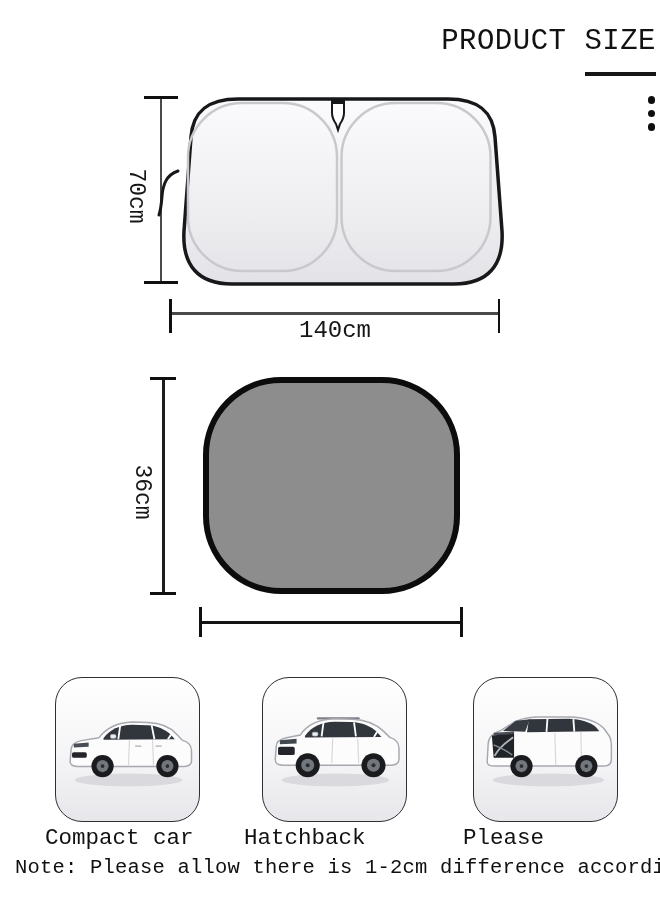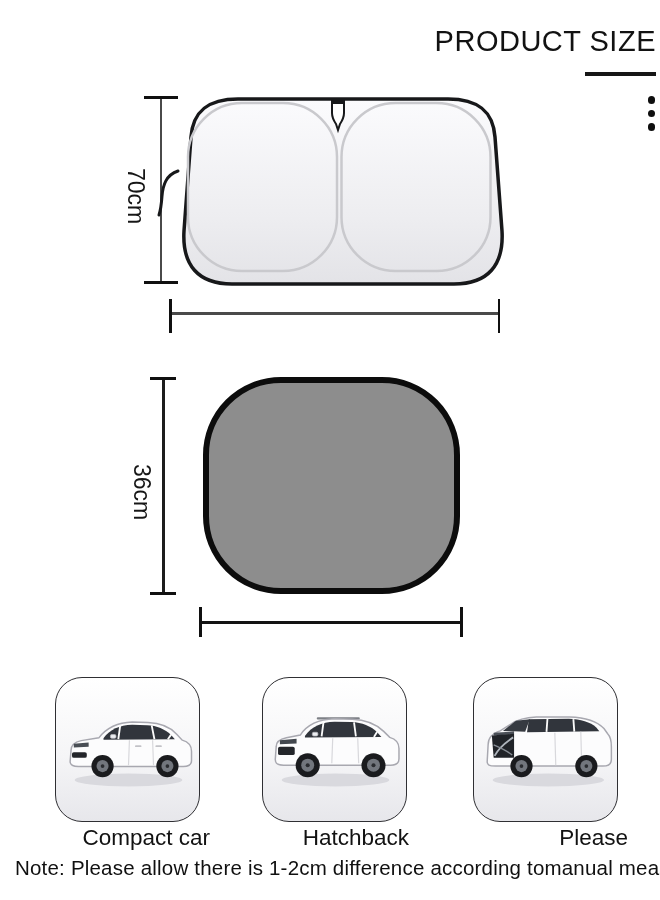--- a/index.html
+++ b/index.html
@@ -1,17 +1,17 @@
 <!DOCTYPE html>
 <html style="--shade_fill: #8d8d8d; --outline: #17181a; --wire: #c9c9cd; --dim_line: #4a4a4a;"><head>
 <meta charset="utf-8">
 <style>
   html,body{margin:0;padding:0;background:#ffffff;}
   #page{position:relative;width:660px;height:900px;background:#ffffff;overflow:hidden;
-        font-family:Liberation Sans, sans-serif;color:#111;}
+        font-family:Liberation Mono, monospace;color:#111;}
 
   
   .page-title{position:absolute;right:4px;top:25px;font-size:29px;letter-spacing:.5px;
               color:#121212;white-space:nowrap;}
   .title-underline{position:absolute;right:4px;top:72px;width:71px;height:4px;background:#161616;}
   .dots{position:absolute;right:5px;top:96px;display:flex;flex-direction:column;gap:6px;}
   .dots .dot{width:7.5px;height:7.5px;border-radius:50%;background:#0e0e0e;}
 
   
   .vline{position:absolute;background:var(--dim_line,#4a4a4a);}
@@ -27,21 +27,21 @@
 
   
   .squircle{position:absolute;left:203px;top:377px;width:257px;height:217px;box-sizing:border-box;
             background:var(--shade_fill,#8d8d8d);border:6px solid #0c0c0c;border-radius:78px;}
 
   
   .car-card{position:absolute;top:677px;width:145px;height:145px;box-sizing:border-box;
             border:1.5px solid #2f2f33;border-radius:27px;overflow:hidden;
             background:linear-gradient(180deg,#ffffff 0%,#f5f5f7 55%,#e7e7eb 100%);}
   .car-card svg{position:absolute;left:3px;top:24px;width:139px;height:93px;}
-  .car-label{position:absolute;top:825px;width:165px;text-align:right;font-size:22.5px;color:#121212;}
+  .car-label{position:absolute;top:825px;width:165px;text-align:left;font-size:22.5px;color:#121212;}
 
   
   .note{position:absolute;left:15px;top:856px;width:640px;font-size:20.5px;
         letter-spacing:.2px;color:#101010;white-space:nowrap;}
 </style>
 </head>
 <body>
 
 <div id="page">
 
@@ -76,20 +76,21 @@
 
     <path d="M184 6 h12 v14 c0 5 -2 8 -4 11 l-2 6 l-2 -6 c-2 -3 -4 -6 -4 -11 z" fill="#ffffff" stroke="#17181a" stroke-width="2"></path>
     <rect x="184" y="5" width="12" height="6" fill="#17181a"></rect>
 
     <path d="M 30 78 C 18 82 15 92 14 103 C 13.5 110 13 116 11 122" fill="none" stroke="#17181a" stroke-width="3" stroke-linecap="round"></path>
   </svg>
 
   <div class="hline" style="left:170px;top:312px;width:330px;height:2.5px;"></div>
   <div class="cap" style="left:169px;top:299px;width:2.5px;height:34px;"></div>
   <div class="cap" style="left:497.5px;top:299px;width:2.5px;height:34px;"></div>
+  <div class="dim-label" style="left:265px;top:317px;width:140px;">140cm</div>
 
   <div class="vline" style="left:162px;top:378px;width:2.5px;height:215px;background:#1c1c1c;"></div>
   <div class="cap" style="left:150px;top:376.5px;width:26px;height:3px;"></div>
   <div class="cap" style="left:150px;top:591.5px;width:26px;height:3px;"></div>
   <div class="dim-label rot" style="left:102px;top:479px;width:80px;">36cm</div>
 
   <div class="squircle"></div>
 
   <div class="hline" style="left:200px;top:620.5px;width:263px;height:3px;background:#131313;"></div>
   <div class="cap" style="left:199px;top:607px;width:3px;height:30px;"></div>

